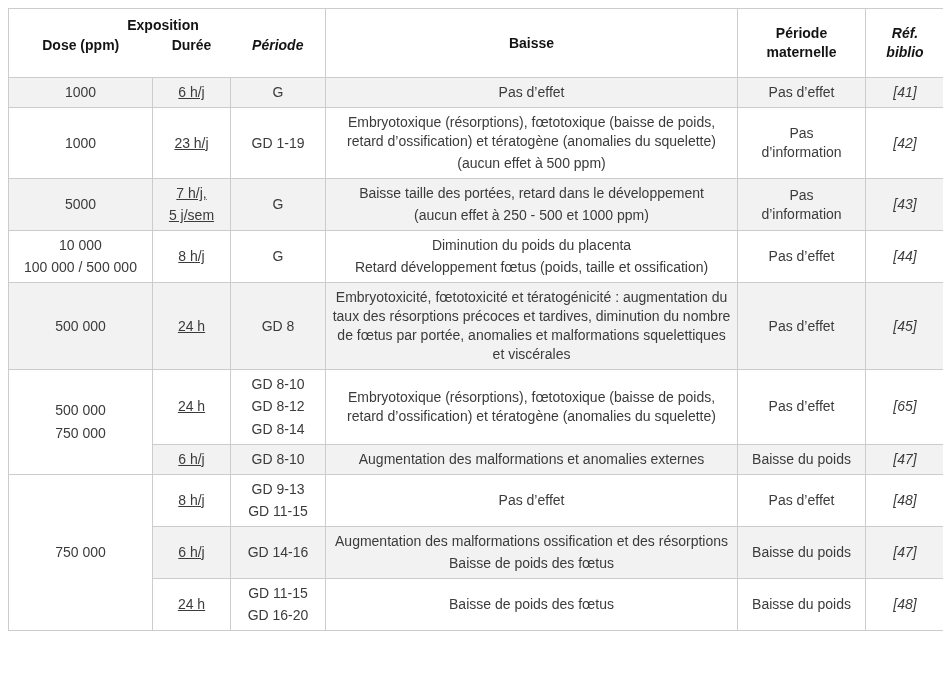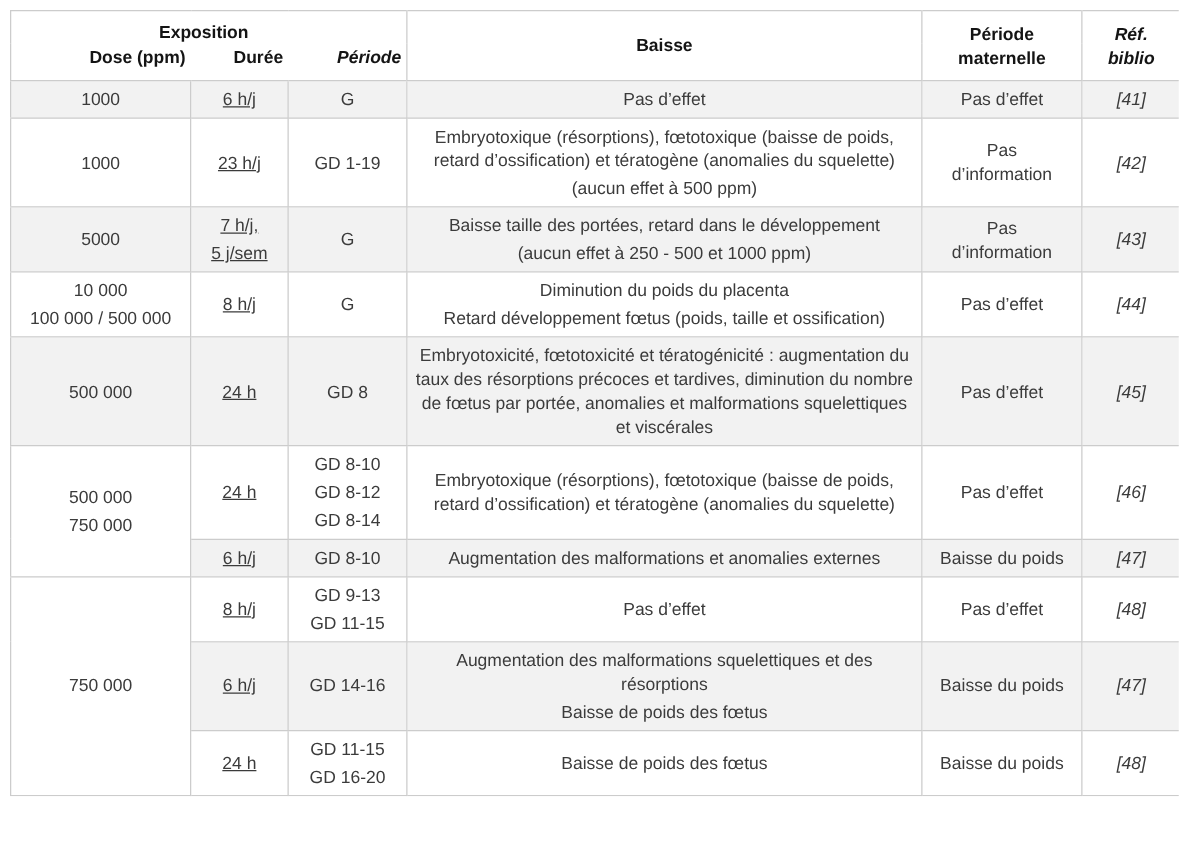--- a/index.html
+++ b/index.html
@@ -30,21 +30,21 @@
     padding:5px 4px;
     overflow:hidden;
   }
   th{
     color:var(--head);
     font-weight:bold;
     background:#ffffff;
   }
   th:last-child, td:last-child{border-right:none;font-style:italic;}
   .th-expo{border-bottom:none;padding:7px 12px 0 4px;}
-  .th-sub{border-top:none;border-right:none;padding:1px 4px 9px 4px;text-align:right;}
+  .th-sub{border-top:none;border-right:none;padding:1px 4px 22px 4px;}
   .th-sub.th-sub-last{border-right:1px solid var(--border);}
   .th-ref{padding:4px 10px;}
   .th-tox{padding:4px 11px;}
   tbody tr:nth-child(odd){background:var(--stripe);}
   td.dose-span{background:#ffffff;}
   td p{margin:0;}
   td p + p{margin-top:3px;}
   td.col-toxicite{padding:5px 11px;}
   td.col-duree{padding:5px 2px;text-decoration:underline;}
 </style>
@@ -192,21 +192,21 @@
           <p>GD 8-12</p>
           <p>GD 8-14</p>
         </td>
         <td class="col-effets">
           <p>Embryotoxique (résorptions), fœtotoxique (baisse de poids, retard d’ossification) et tératogène (anomalies du squelette)</p>
         </td>
         <td class="col-toxicite">
           <p>Pas d’effet</p>
         </td>
         <td class="col-ref">
-          <p>[46]</p>
+          <p>[65]</p>
         </td>
       </tr>
       <tr>
         <td class="col-duree">
           <p>6 h/j</p>
         </td>
         <td class="col-periode">
           <p>GD 8-10</p>
         </td>
         <td class="col-effets">
@@ -241,21 +241,21 @@
         </td>
       </tr>
       <tr>
         <td class="col-duree">
           <p>6 h/j</p>
         </td>
         <td class="col-periode">
           <p>GD 14-16</p>
         </td>
         <td class="col-effets">
-          <p>Augmentation des malformations squelettiques et des résorptions</p>
+          <p>Augmentation des malformations ossification et des résorptions</p>
           <p>Baisse de poids des fœtus</p>
         </td>
         <td class="col-toxicite">
           <p>Baisse du poids</p>
         </td>
         <td class="col-ref">
           <p>[47]</p>
         </td>
       </tr>
       <tr>

